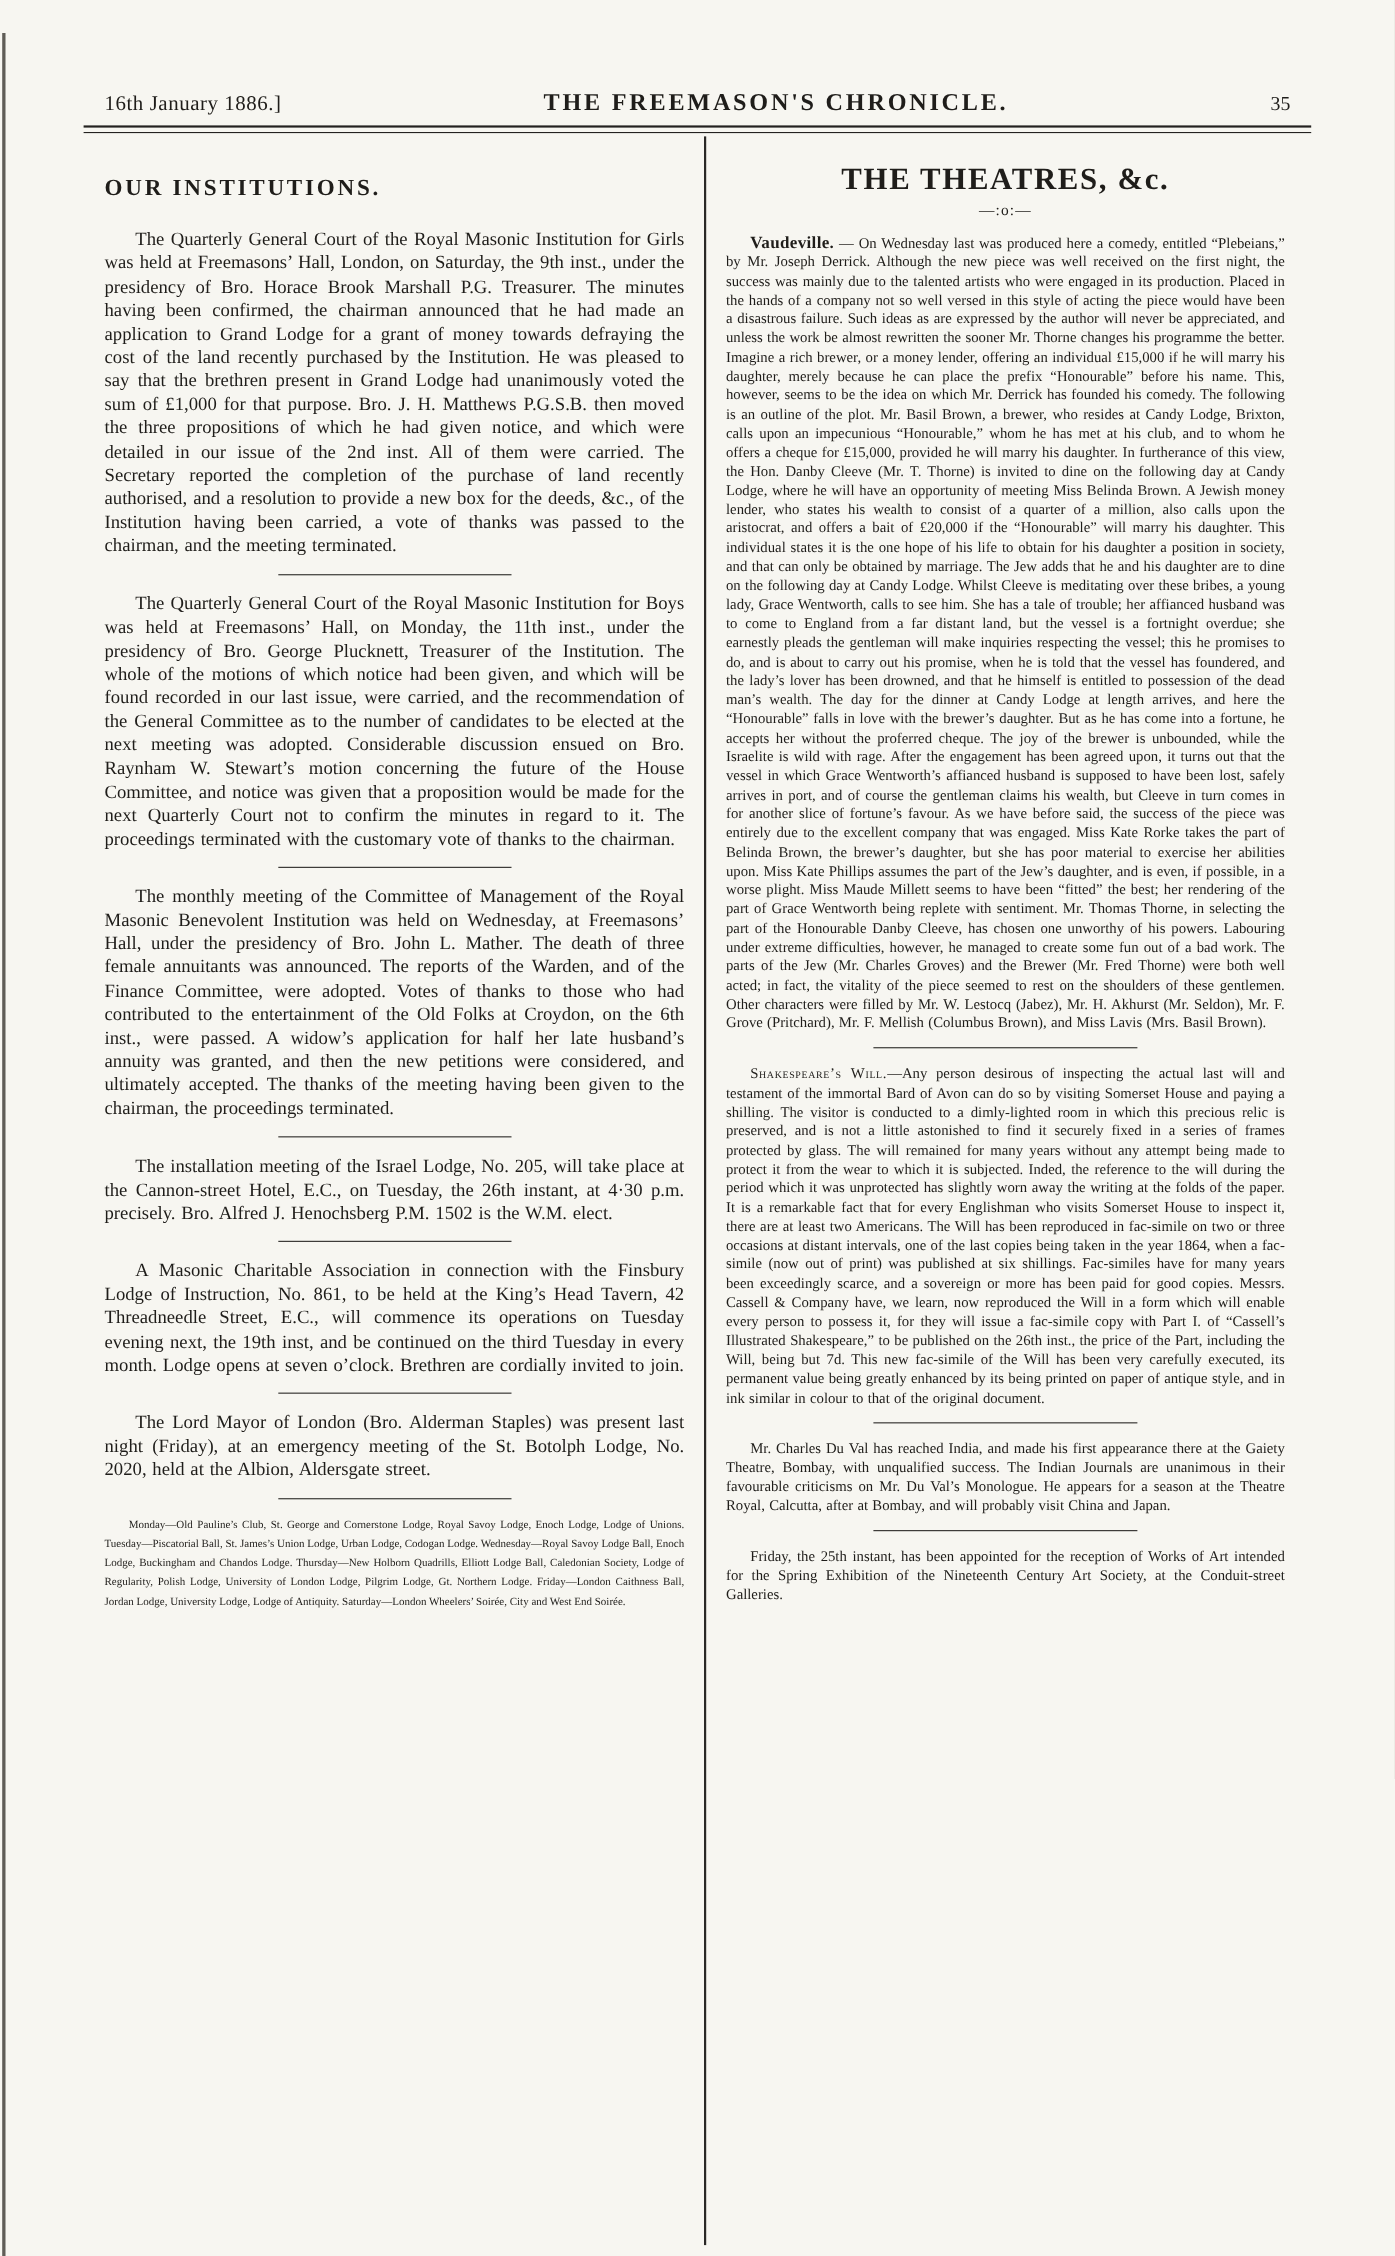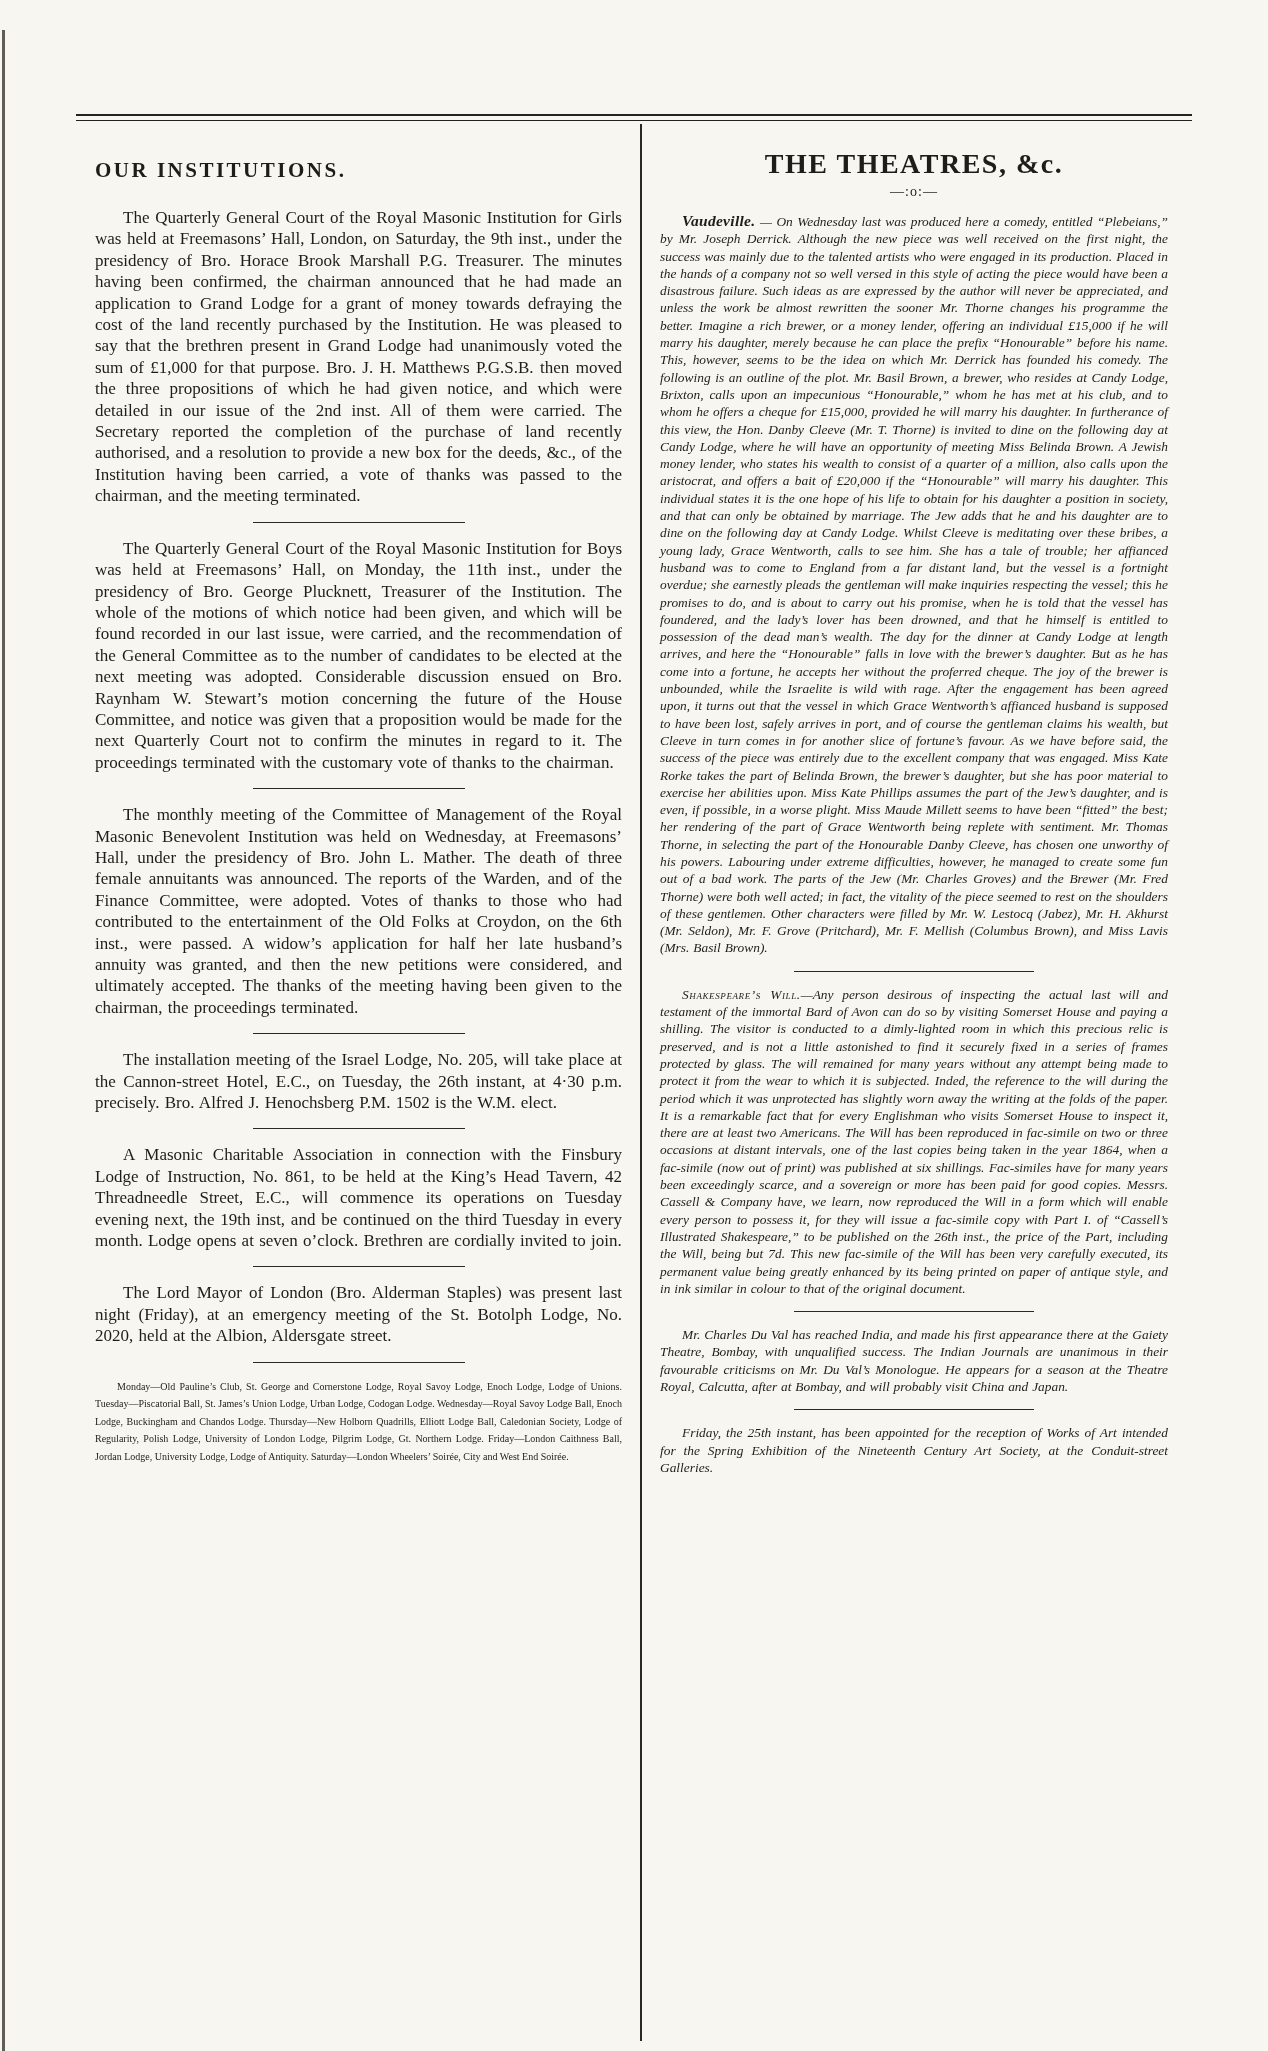--- a/index.html
+++ b/index.html
@@ -78,21 +78,20 @@
     word-spacing: .06em;
     margin: 0;
   }
   .body-sm {
     font-size: 13.4px;
     line-height: 17.3px;
     text-align: justify;
     text-indent: 22px;
     word-spacing: .04em;
     margin: 0;
-    font-style: italic;
   }
   .festivals {
     font-size: 10px;
     line-height: 17.6px;
     text-align: justify;
     text-indent: 22px;
     margin: 8px 0 16px;
   }
   .sep {
     width: 212px;
@@ -108,20 +107,25 @@
   }
   .lead-bold { font-weight: bold; font-size: 15.5px; letter-spacing: .3px; }
   .lead-sc   { font-variant: small-caps; letter-spacing: .6px; }
 </style>
 </head>
 <body>
 
 <div class="page">
   <div class="scan-edge"></div>
 
+  <div class="masthead">
+    <span class="date">16th January 1886.]</span>
+    <span class="title">THE FREEMASON'S CHRONICLE.</span>
+    <span class="pageno">35</span>
+  </div>
 
   <div class="header-rule"></div>
   <div class="column-rule"></div>
 
   <div class="col-left">
     <h2 class="sec-heading-left">OUR INSTITUTIONS.</h2>
 
     <p class="body-lg">The Quarterly General Court of the Royal Masonic Institution for Girls was held at Freemasons’ Hall, London, on Saturday, the 9th inst., under the presidency of Bro. Horace Brook Marshall P.G. Treasurer. The minutes having been confirmed, the chairman announced that he had made an application to Grand Lodge for a grant of money towards defraying the cost of the land recently purchased by the Institution. He was pleased to say that the brethren present in Grand Lodge had unanimously voted the sum of £1,000 for that purpose. Bro. J. H. Matthews P.G.S.B. then moved the three propositions of which he had given notice, and which were detailed in our issue of the 2nd inst. All of them were carried. The Secretary reported the completion of the purchase of land recently authorised, and a resolution to provide a new box for the deeds, &amp;c., of the Institution having been carried, a vote of thanks was passed to the chairman, and the meeting terminated.</p>
     <div class="sep"></div>
 

